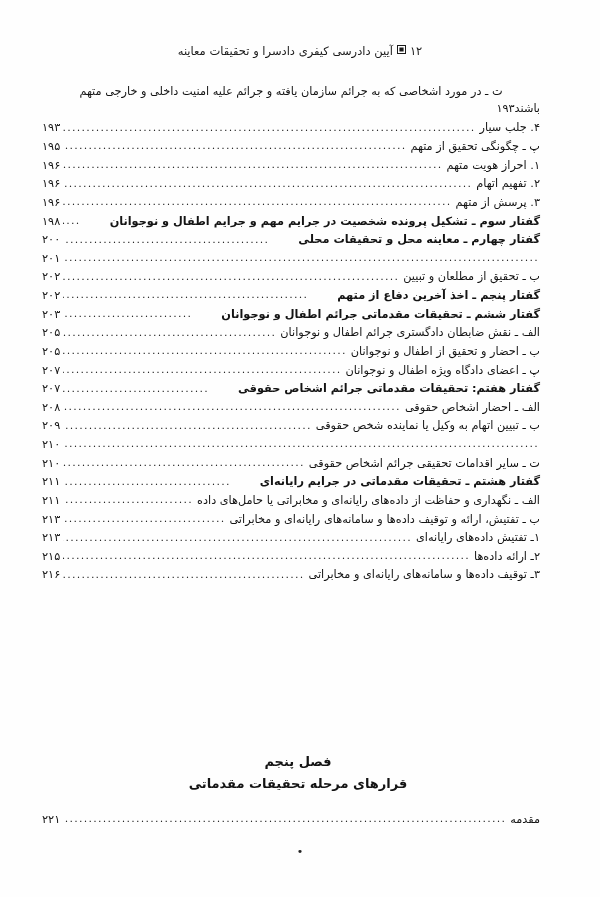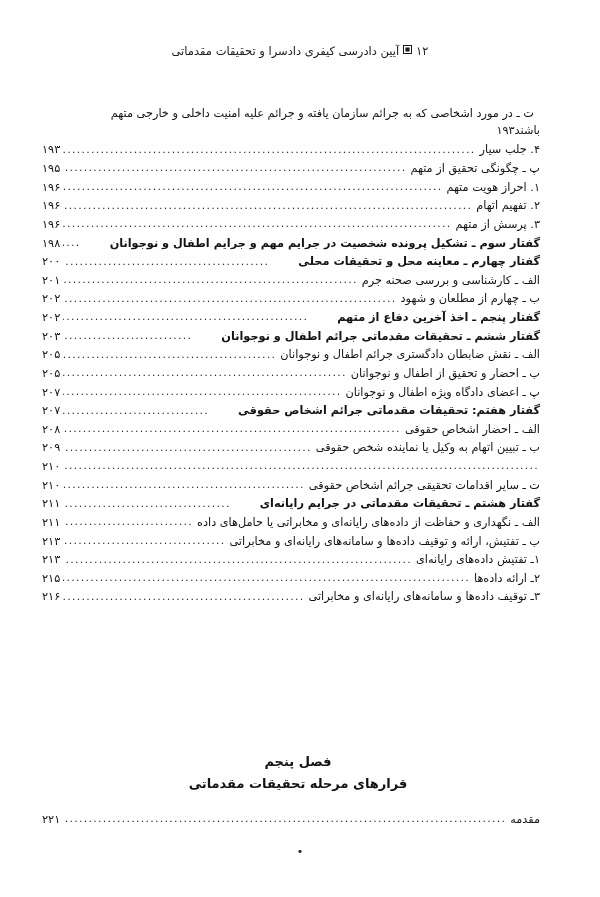--- a/index.html
+++ b/index.html
@@ -98,22 +98,22 @@
   }
 
   
   .entry-wrap {
     font-size: 11.3px;
     line-height: 1.5;
     margin-bottom: 2.6px;
   }
   .entry-wrap .l1 {
     display: block;
+    text-align: center;
     padding: 0 6px 0 6px;
-    margin-top: 22px;
   }
   .entry-wrap .l2 {
     display: flex;
     align-items: flex-end;
     white-space: nowrap;
   }
 
   .bold .label { font-weight: bold; margin-left: 25px; }
 
   
@@ -153,21 +153,21 @@
     font-size: 11px;
     color: #222;
   }
 </style>
 </head>
 <body>
 
 <div class="page">
 
   <div class="running-head">
-    <span class="folio">۱۲</span><span class="sq"></span><span class="bt">آیین دادرسی کیفری دادسرا و تحقیقات مقدماتی</span>
+    <span class="folio">۱۲</span><span class="sq"></span><span class="bt">آیین دادرسی کیفری دادسرا و تحقیقات معاینه</span>
   </div>
 
   <div class="toc">
 
     <div class="entry-wrap">
       <span class="l1">ت ـ در مورد اشخاصی که به جرائم سازمان یافته و جرائم علیه امنیت داخلی و خارجی متهم</span>
       <span class="l2">
         <span class="label">باشند</span>
         <span class="leader"></span>
         <span class="page-no">۱۹۳</span>
@@ -204,26 +204,25 @@
           <span class="label">گفتار سوم ـ تشکیل پرونده شخصیت در جرایم مهم و جرایم اطفال و نوجوانان</span>
           <span class="leader"></span>
           <span class="page-no">۱۹۸</span>
         </div>
         <div class="entry bold">
           <span class="label">گفتار چهارم ـ معاینه محل و تحقیقات محلی</span>
           <span class="leader"></span>
           <span class="page-no">۲۰۰</span>
         </div>
         <div class="entry">
-          <span class="label">الف ـ کارشناسی و بررسی صحنه جرم</span>
           <span class="leader"></span>
           <span class="page-no">۲۰۱</span>
         </div>
         <div class="entry">
-          <span class="label">ب ـ چهارم از مطلعان و شهود</span>
+          <span class="label">ب ـ تحقیق از مطلعان و تبیین</span>
           <span class="leader"></span>
           <span class="page-no">۲۰۲</span>
         </div>
         <div class="entry bold">
           <span class="label">گفتار پنجم ـ اخذ آخرین دفاع از متهم</span>
           <span class="leader"></span>
           <span class="page-no">۲۰۲</span>
         </div>
         <div class="entry bold">
           <span class="label">گفتار ششم ـ تحقیقات مقدماتی جرائم اطفال و نوجوانان</span>

